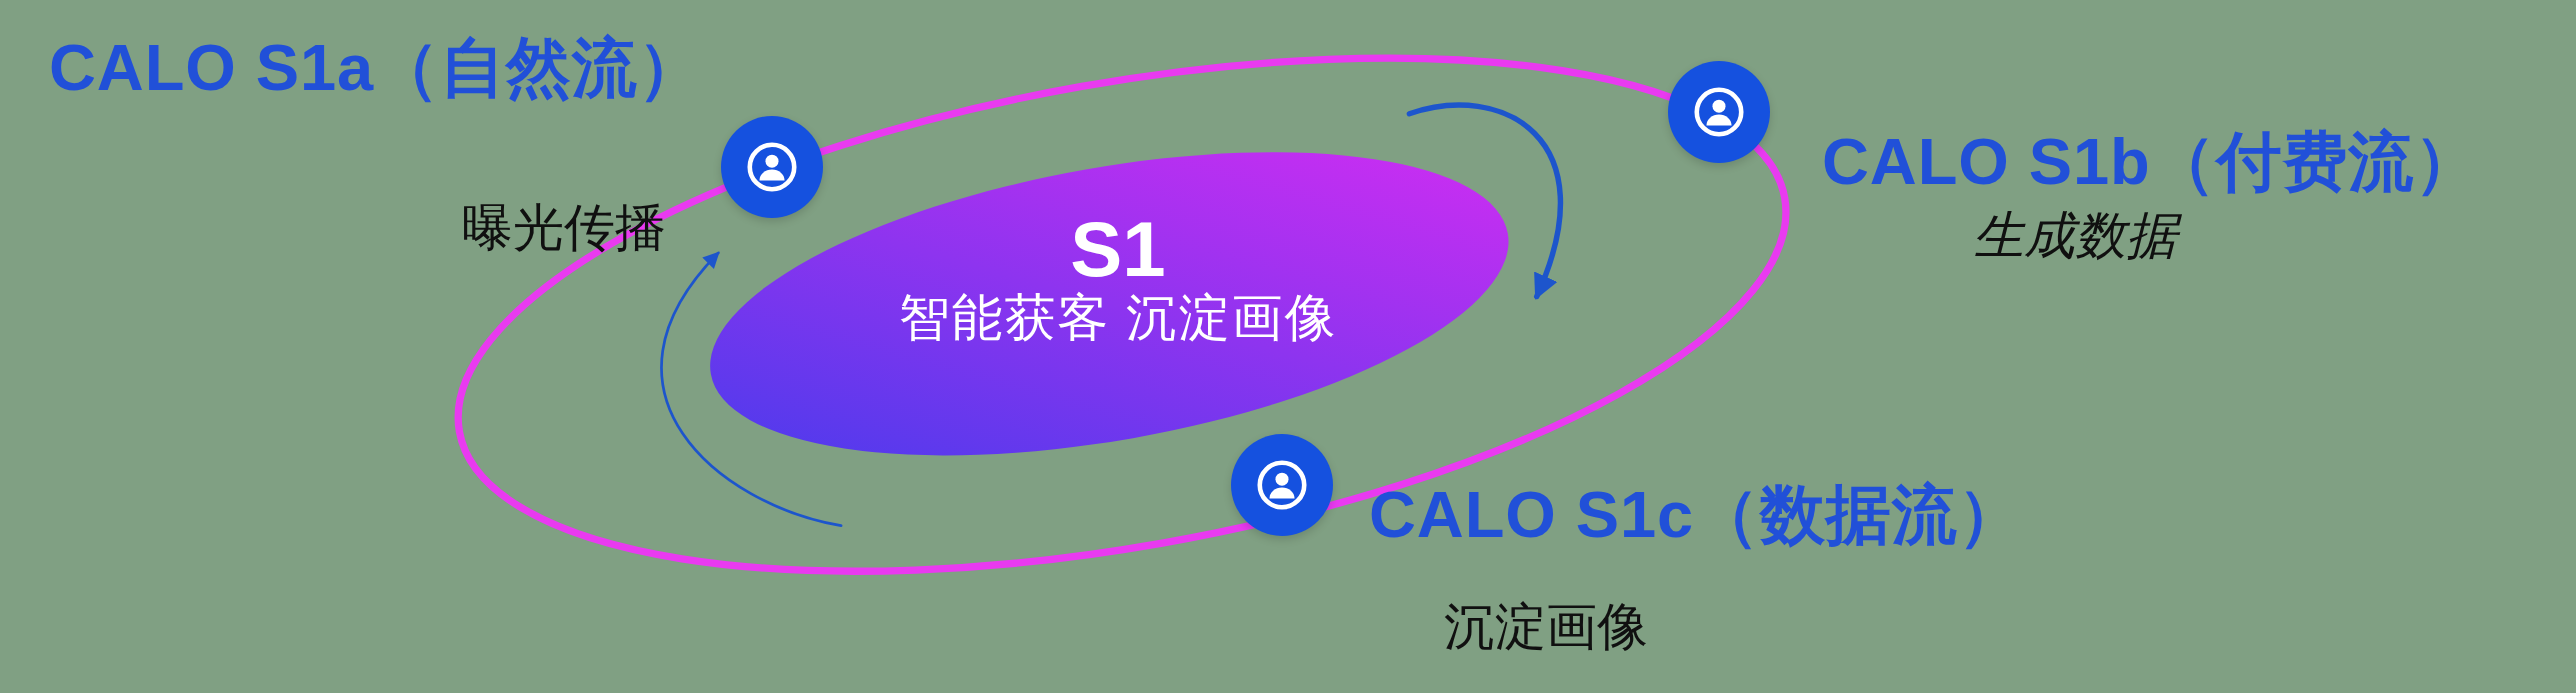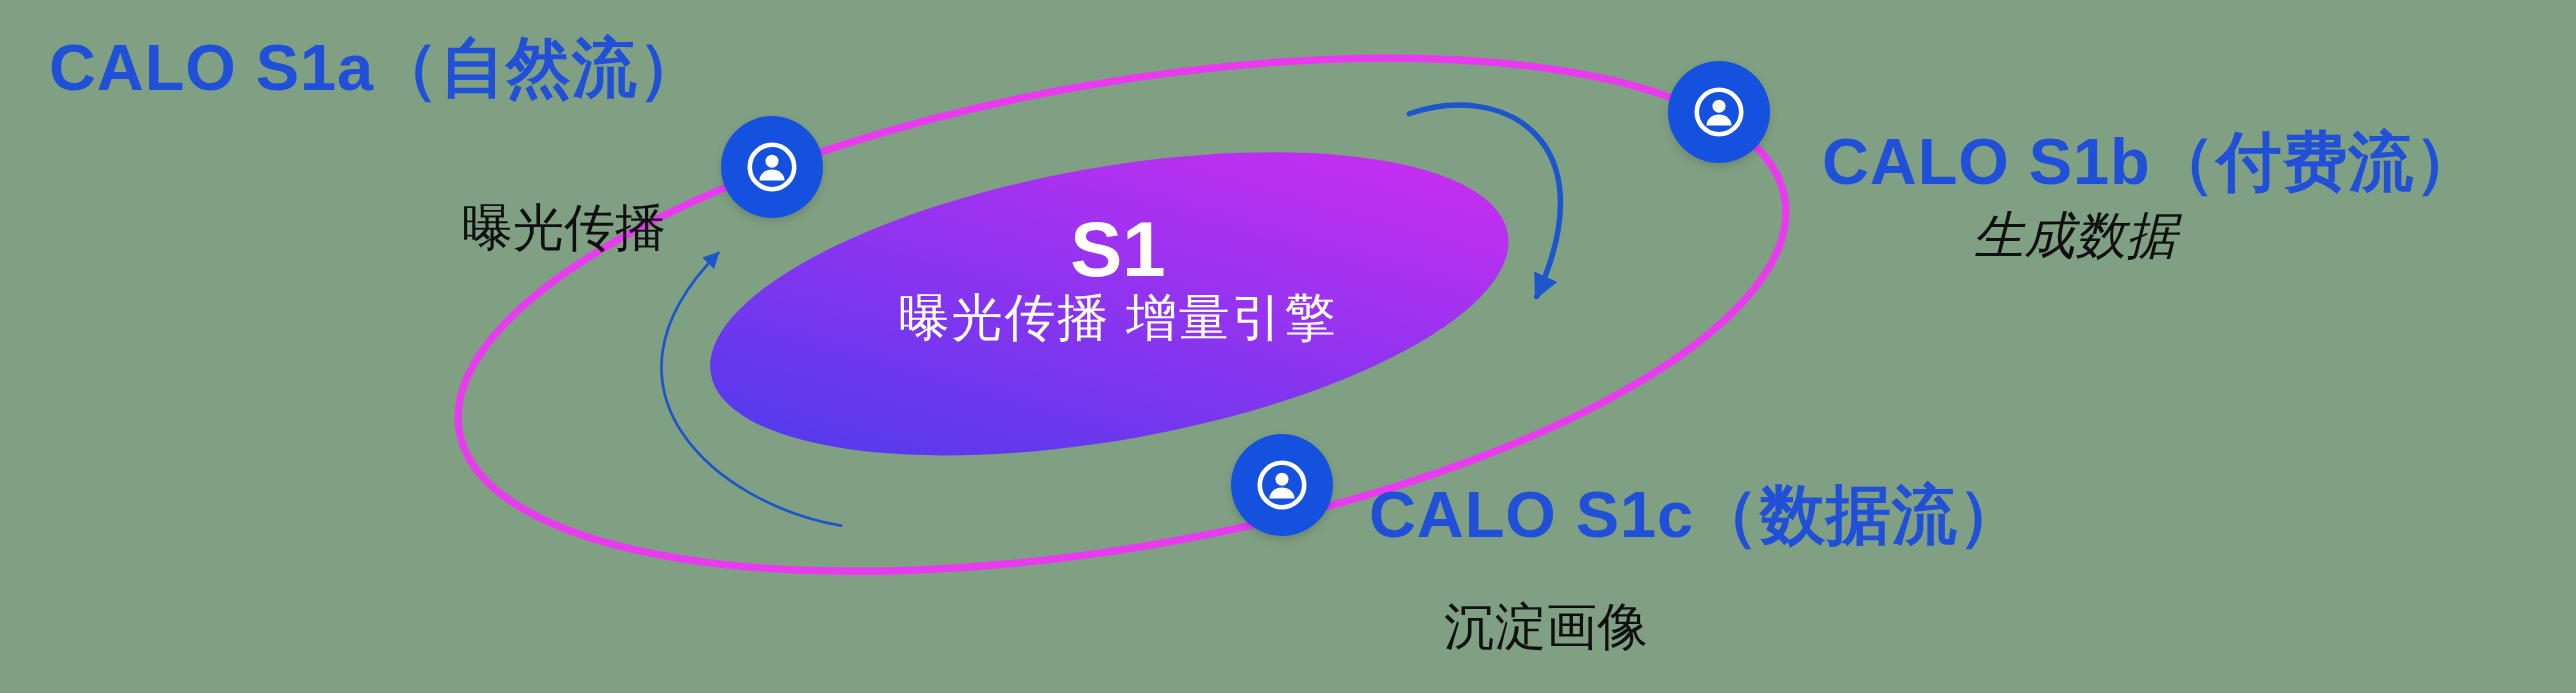--- a/index.html
+++ b/index.html
@@ -114,21 +114,21 @@
 
   <div class="node" style="left:1231px;top:434px;">
     <svg viewBox="0 0 24 24">
       <circle cx="12" cy="12" r="9.2" fill="none" stroke="#ffffff" stroke-width="1.9"></circle>
       <circle cx="12" cy="9.6" r="2.7" fill="#ffffff"></circle>
       <path d="M6.8 17.6 a5.2 4.6 0 0 1 10.4 0 Z" fill="#ffffff"></path>
     </svg>
   </div>
 
   <div class="center-title">S1</div>
-  <div class="center-sub">曝光传播  增量引擎</div>
+  <div class="center-sub">智能获客  沉淀画像</div>
 
   <div class="label-title" style="left:49px;top:23.6px;">CALO S1a（自然流）</div>
   <div class="label-sub" style="left:564px;top:162px;margin-top:32px;">曝光传播</div>
 
   <div class="label-title" style="left:1822px;top:84px;margin-top:34px;">CALO S1b（付费流）</div>
   <div class="label-sub" style="left:2075px;top:202px;font-style:italic;">生成数据</div>
 
   <div class="label-title" style="left:1369px;top:471px;">CALO S1c（数据流）</div>
   <div class="label-sub" style="left:1546px;top:593px;font-family:Liberation Serif, serif;">沉淀画像</div>
 

